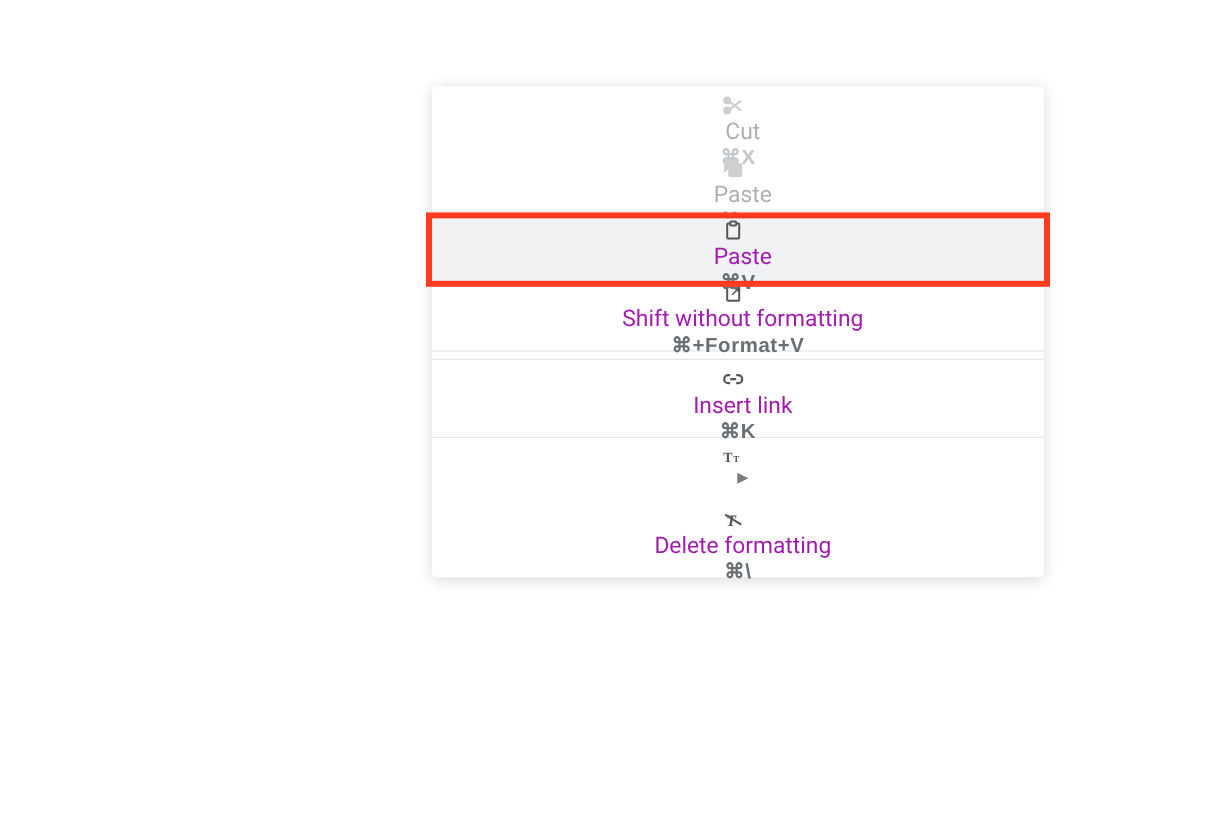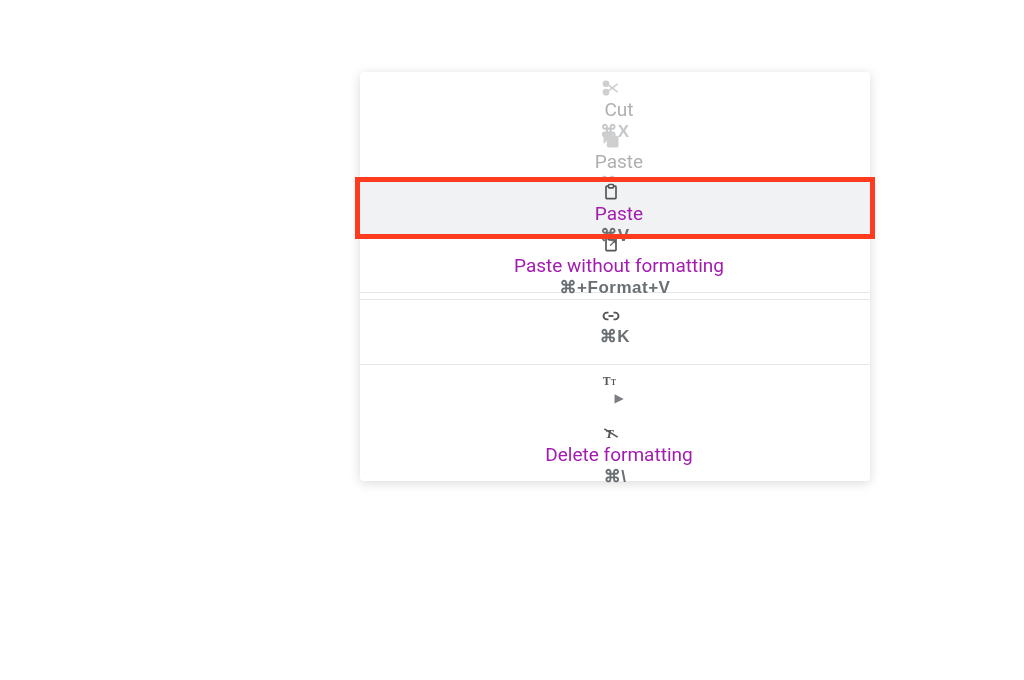--- a/index.html
+++ b/index.html
@@ -130,38 +130,39 @@
   </div>
 
   <div class="menu-item">
     <span class="menu-icon">
       <svg viewBox="0 0 24 24" fill="none" stroke="#555" stroke-width="2">
         <rect x="6" y="5" width="12" height="15" rx="1"></rect>
         <rect x="9" y="3" width="6" height="4" rx="1" fill="#fff"></rect>
         <path d="M11 14 l6 -6 M17 11 v-3 h-3" stroke-width="1.5"></path>
       </svg>
     </span>
-    <span class="menu-label">Paste without formatting</span>
+    <span class="menu-label">Shift without formatting</span>
     <span class="menu-shortcut cmd">⌘+Format+V</span>
   </div>
 
 
   <div class="menu-divider"></div>
 
 
   <div class="menu-divider"></div>
 
   <div class="menu-item">
     <span class="menu-icon">
       <svg viewBox="0 0 24 24" fill="none" stroke="#555" stroke-width="2.2">
         <path d="M9 12 h6"></path>
         <path d="M9 8 h-2 a4 4 0 0 0 0 8 h2"></path>
         <path d="M15 8 h2 a4 4 0 0 1 0 8 h-2"></path>
       </svg>
     </span>
+    <span class="menu-label">Insert link</span>
     <span class="menu-shortcut cmd">⌘K</span>
   </div>
 
   <div class="menu-divider"></div>
 
   <div class="menu-item">
     <span class="menu-icon">
       <svg viewBox="0 0 24 24" fill="#555">
         <text x="2" y="17" font-size="14" font-family="serif" font-weight="bold">T</text>
         <text x="12" y="17" font-size="9" font-family="serif" font-weight="bold">T</text>

